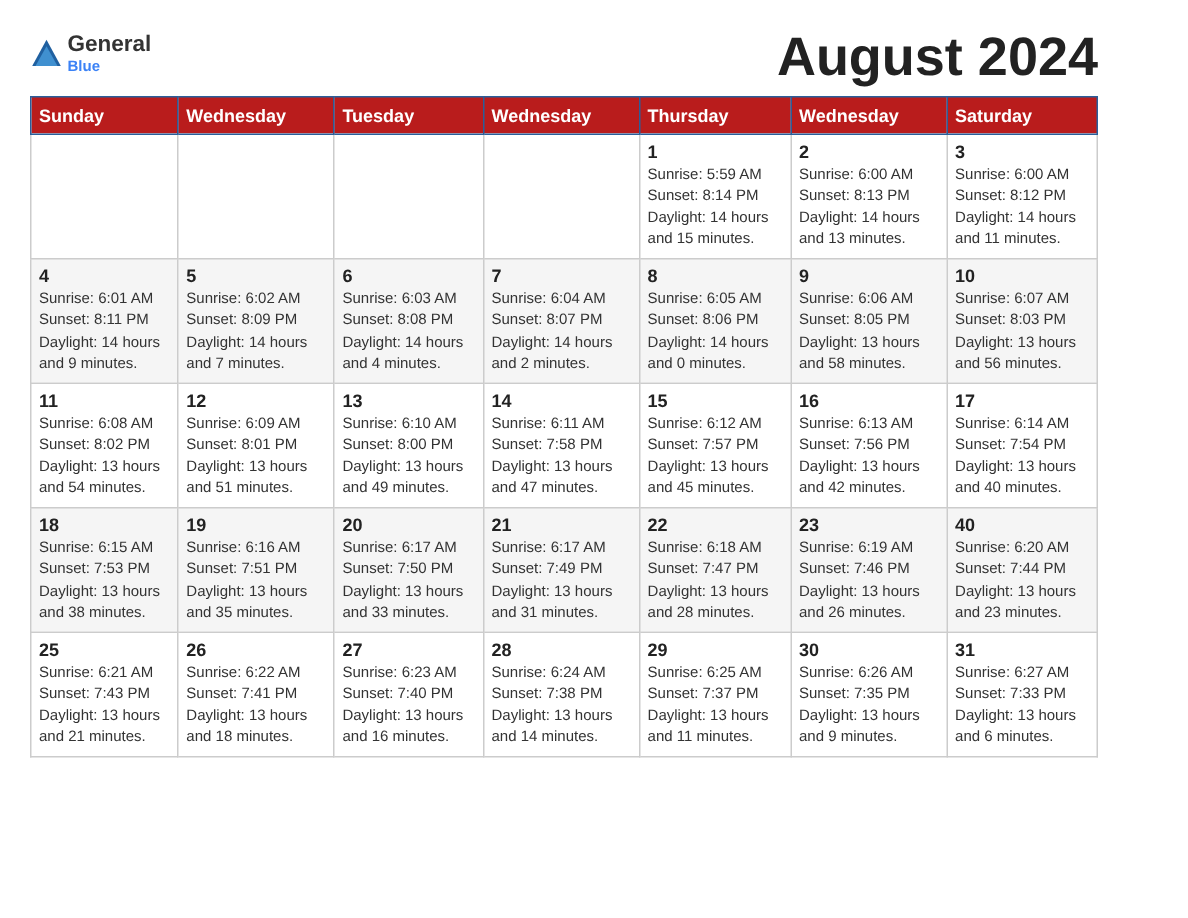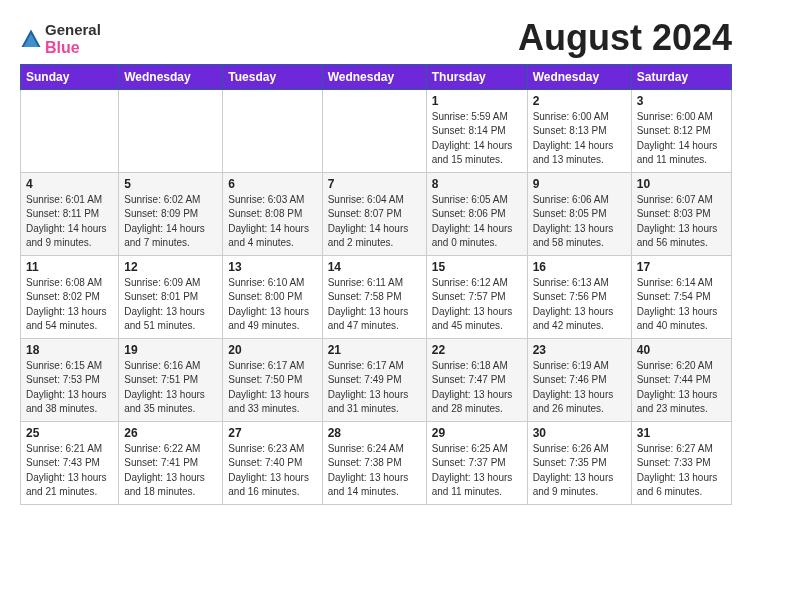--- a/index.html
+++ b/index.html
@@ -29,23 +29,23 @@
       display: flex;
       flex-direction: column;
       line-height: 1.1;
     }
     .logo-general {
       font-size: 15px;
       font-weight: bold;
       color: #333;
     }
     .logo-blue {
-      font-size: 16px;
-      font-weight: bold;
-      color: #ec4899;
+      font-size: 10px;
+      font-weight: bold;
+      color: #3b82f6;
     }
     .logo-icon {
       width: 22px;
       height: 22px;
       margin-right: 3px;
     }
     .title-block {
       text-align: right;
     }
     .month-title {
@@ -57,21 +57,21 @@
     .subtitle {
       font-size: 14px;
       color: #444;
     }
     table {
       width: 100%;
       border-collapse: collapse;
       font-size: 10.5px;
     }
     thead tr th {
-      background: #6d28d9;
+      background: #b91c1c;
       color: #fff;
       text-align: left;
       padding: 5px 5px;
       font-size: 12px;
       font-weight: bold;
       border: 1px solid #2a5e9a;
     }
     tbody tr td {
       border: 1px solid #ccc;
       vertical-align: top;

